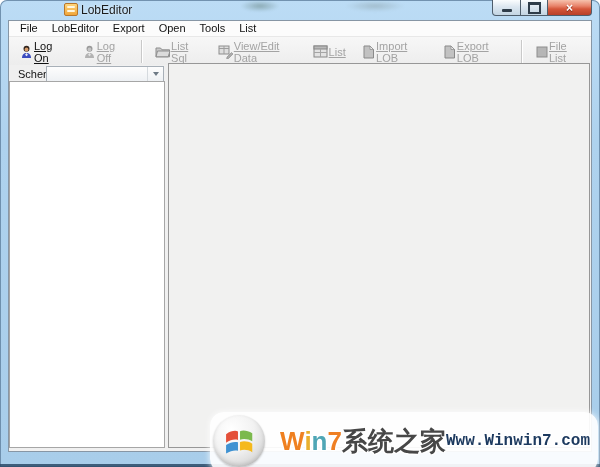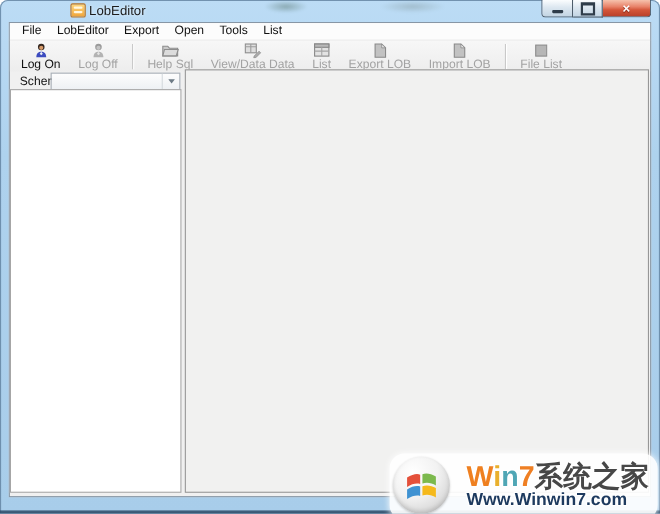--- a/index.html
+++ b/index.html
@@ -32,22 +32,22 @@
 
   .client{position:absolute;left:8px;top:20px;right:8px;bottom:15px;background:#f0f0f0;
     border:1px solid #8796a5;box-sizing:border-box;}
 
   .menu-bar{height:15px;background:#fcfcfc;border-bottom:1px solid #e8e8e8;
     display:flex;align-items:flex-end;padding-left:4px;font-size:11px;color:#111;}
   .menu-item{padding:0 7px;line-height:15px;}
 
   .toolbar{height:28px;display:flex;align-items:center;padding-left:2px;
     background:linear-gradient(180deg,#f7f7f7,#ededed);}
-  .tbtn{display:flex;flex-direction:column;align-items:center;justify-content:center;
-    padding:1px 8px 0 8px;font-size:11px;color:#111;height:27px;}
+  .tbtn{display:flex;align-items:center;justify-content:center;
+    padding:1px 8px 0 8px;font-size:11px;color:#111;height:27px;text-decoration:underline;}
   .tbtn .ticon{width:16px;height:14px;display:flex;align-items:center;justify-content:center;}
   .tbtn.disabled{color:#a3a3a3;}
   .tsep{width:1px;height:23px;background:#c9c9c9;margin:0 5px;box-shadow:1px 0 0 #fff;}
 
   .schema-row{position:relative;height:18px;}
   .schema-label{position:absolute;left:9px;top:3px;font-size:11px;color:#111;}
   .schema-combo{position:absolute;left:37px;top:1px;width:118px;height:16px;box-sizing:border-box;
     background:linear-gradient(180deg,#fdfdfd,#eef1f4);border:1px solid #a8b0b8;display:flex;align-items:center;}
   .combo-value{flex:1;font-size:11px;color:#222;padding-left:3px;}
   .combo-arrow{width:15px;height:100%;display:flex;align-items:center;justify-content:center;border-left:1px solid #d5dade;}
@@ -58,25 +58,25 @@
   .main-panel{position:absolute;left:159px;top:42px;right:1px;bottom:3px;background:#f1f1f0;
     border:1px solid #979797;box-sizing:border-box;}
 
   
   .watermark{position:absolute;right:2px;bottom:-6px;display:flex;align-items:center;z-index:20;
     background:rgba(255,255,255,.92);border-radius:14px;padding:3px 8px 6px 3px;box-shadow:0 0 6px rgba(255,255,255,.9);}
   .orb{width:52px;height:52px;border-radius:50%;flex:0 0 auto;
     background:radial-gradient(circle at 35% 28%,#ffffff 0%,#f2f2f2 45%,#d9d9d9 75%,#c3c3c3 100%);
     box-shadow:inset 0 -2px 4px rgba(0,0,0,.15),0 1px 2px rgba(0,0,0,.2);
     display:flex;align-items:center;justify-content:center;}
-  .wm-text{margin-left:15px;display:flex;flex-direction:column;}
+  .wm-text{margin-left:15px;display:flex;flex-direction:row;align-items:center;}
   .wm-brand{font-size:26px;font-weight:bold;line-height:26px;letter-spacing:0px;white-space:nowrap;
     text-shadow:-1px -1px 0 #fff,1px -1px 0 #fff,-1px 1px 0 #fff,1px 1px 0 #fff,0 0 4px #fff;}
   .wm-brand .suffix{color:#474747;}
-  .wm-url{font-family:Liberation Sans, sans-serif;font-weight:bold;font-size:16px;color:#1d3a5f;line-height:17px;
+  .wm-url{font-family:Liberation Mono, monospace;font-weight:bold;font-size:16px;color:#1d3a5f;line-height:17px;
     text-shadow:-1px -1px 0 #fff,1px -1px 0 #fff,-1px 1px 0 #fff,1px 1px 0 #fff;}
 </style>
 </head>
 <body>
 
 <div class="window">
 
   <div class="title-bar">
     <div class="titlebar-smudge sm1"></div>
     <div class="titlebar-smudge sm2"></div>
@@ -138,33 +138,33 @@
 
       <div class="tsep"></div>
 
       <div class="tbtn disabled">
         <span class="ticon">
           <svg width="16" height="13" viewBox="0 0 16 13">
             <path d="M1,3 h4.5 l1.5,1.8 h7.5 v7 H1 Z" fill="#c9c9c9" stroke="#8d8d8d" stroke-width="1"></path>
             <path d="M2.5,6 h12.5 l-1.8,5.8 H1 Z" fill="#dcdcdc" stroke="#8d8d8d" stroke-width="1"></path>
           </svg>
         </span>
-        <span>Help Sql</span>
+        <span>List Sql</span>
       </div>
 
       <div class="tbtn disabled">
         <span class="ticon">
           <svg width="16" height="14" viewBox="0 0 16 14">
             <rect x="1" y="1" width="10" height="8" fill="#dedede" stroke="#8d8d8d"></rect>
             <line x1="1" y1="3.5" x2="11" y2="3.5" stroke="#9d9d9d"></line>
             <line x1="6" y1="1" x2="6" y2="9" stroke="#9d9d9d"></line>
             <path d="M9,12 L13.5,7.5 L15,9 L10.5,13.5 L8.7,13.8 Z" fill="#ababab" stroke="#878787" stroke-width=".6"></path>
           </svg>
         </span>
-        <span>View/Data Data</span>
+        <span>View/Edit Data</span>
       </div>
 
       <div class="tbtn disabled">
         <span class="ticon">
           <svg width="15" height="13" viewBox="0 0 15 13">
             <rect x="1" y="1" width="13" height="11" fill="#e3e3e3" stroke="#878787"></rect>
             <rect x="1" y="1" width="13" height="3" fill="#b9b9b9" stroke="#878787"></rect>
             <line x1="1" y1="7.5" x2="14" y2="7.5" stroke="#a5a5a5"></line>
             <line x1="7.5" y1="4" x2="7.5" y2="12" stroke="#a5a5a5"></line>
           </svg>
@@ -172,31 +172,31 @@
         <span>List</span>
       </div>
 
       <div class="tbtn disabled">
         <span class="ticon">
           <svg width="13" height="14" viewBox="0 0 13 14">
             <path d="M2,1 h6 l3.5,3.5 V13 H2 Z" fill="#c2c2c2" stroke="#898989"></path>
             <path d="M8,1 V4.5 H11.5 Z" fill="#e9e9e9" stroke="#898989" stroke-width=".7"></path>
           </svg>
         </span>
-        <span>Export LOB</span>
+        <span>Import LOB</span>
       </div>
 
       <div class="tbtn disabled">
         <span class="ticon">
           <svg width="13" height="14" viewBox="0 0 13 14">
             <path d="M2,1 h6 l3.5,3.5 V13 H2 Z" fill="#c2c2c2" stroke="#898989"></path>
             <path d="M8,1 V4.5 H11.5 Z" fill="#e9e9e9" stroke="#898989" stroke-width=".7"></path>
           </svg>
         </span>
-        <span>Import LOB</span>
+        <span>Export LOB</span>
       </div>
 
       <div class="tsep"></div>
 
       <div class="tbtn disabled">
         <span class="ticon">
           <svg width="12" height="12" viewBox="0 0 12 12">
             <rect x="1" y="1" width="10" height="10" fill="#b6b6b6" stroke="#8d8d8d"></rect>
           </svg>
         </span>

